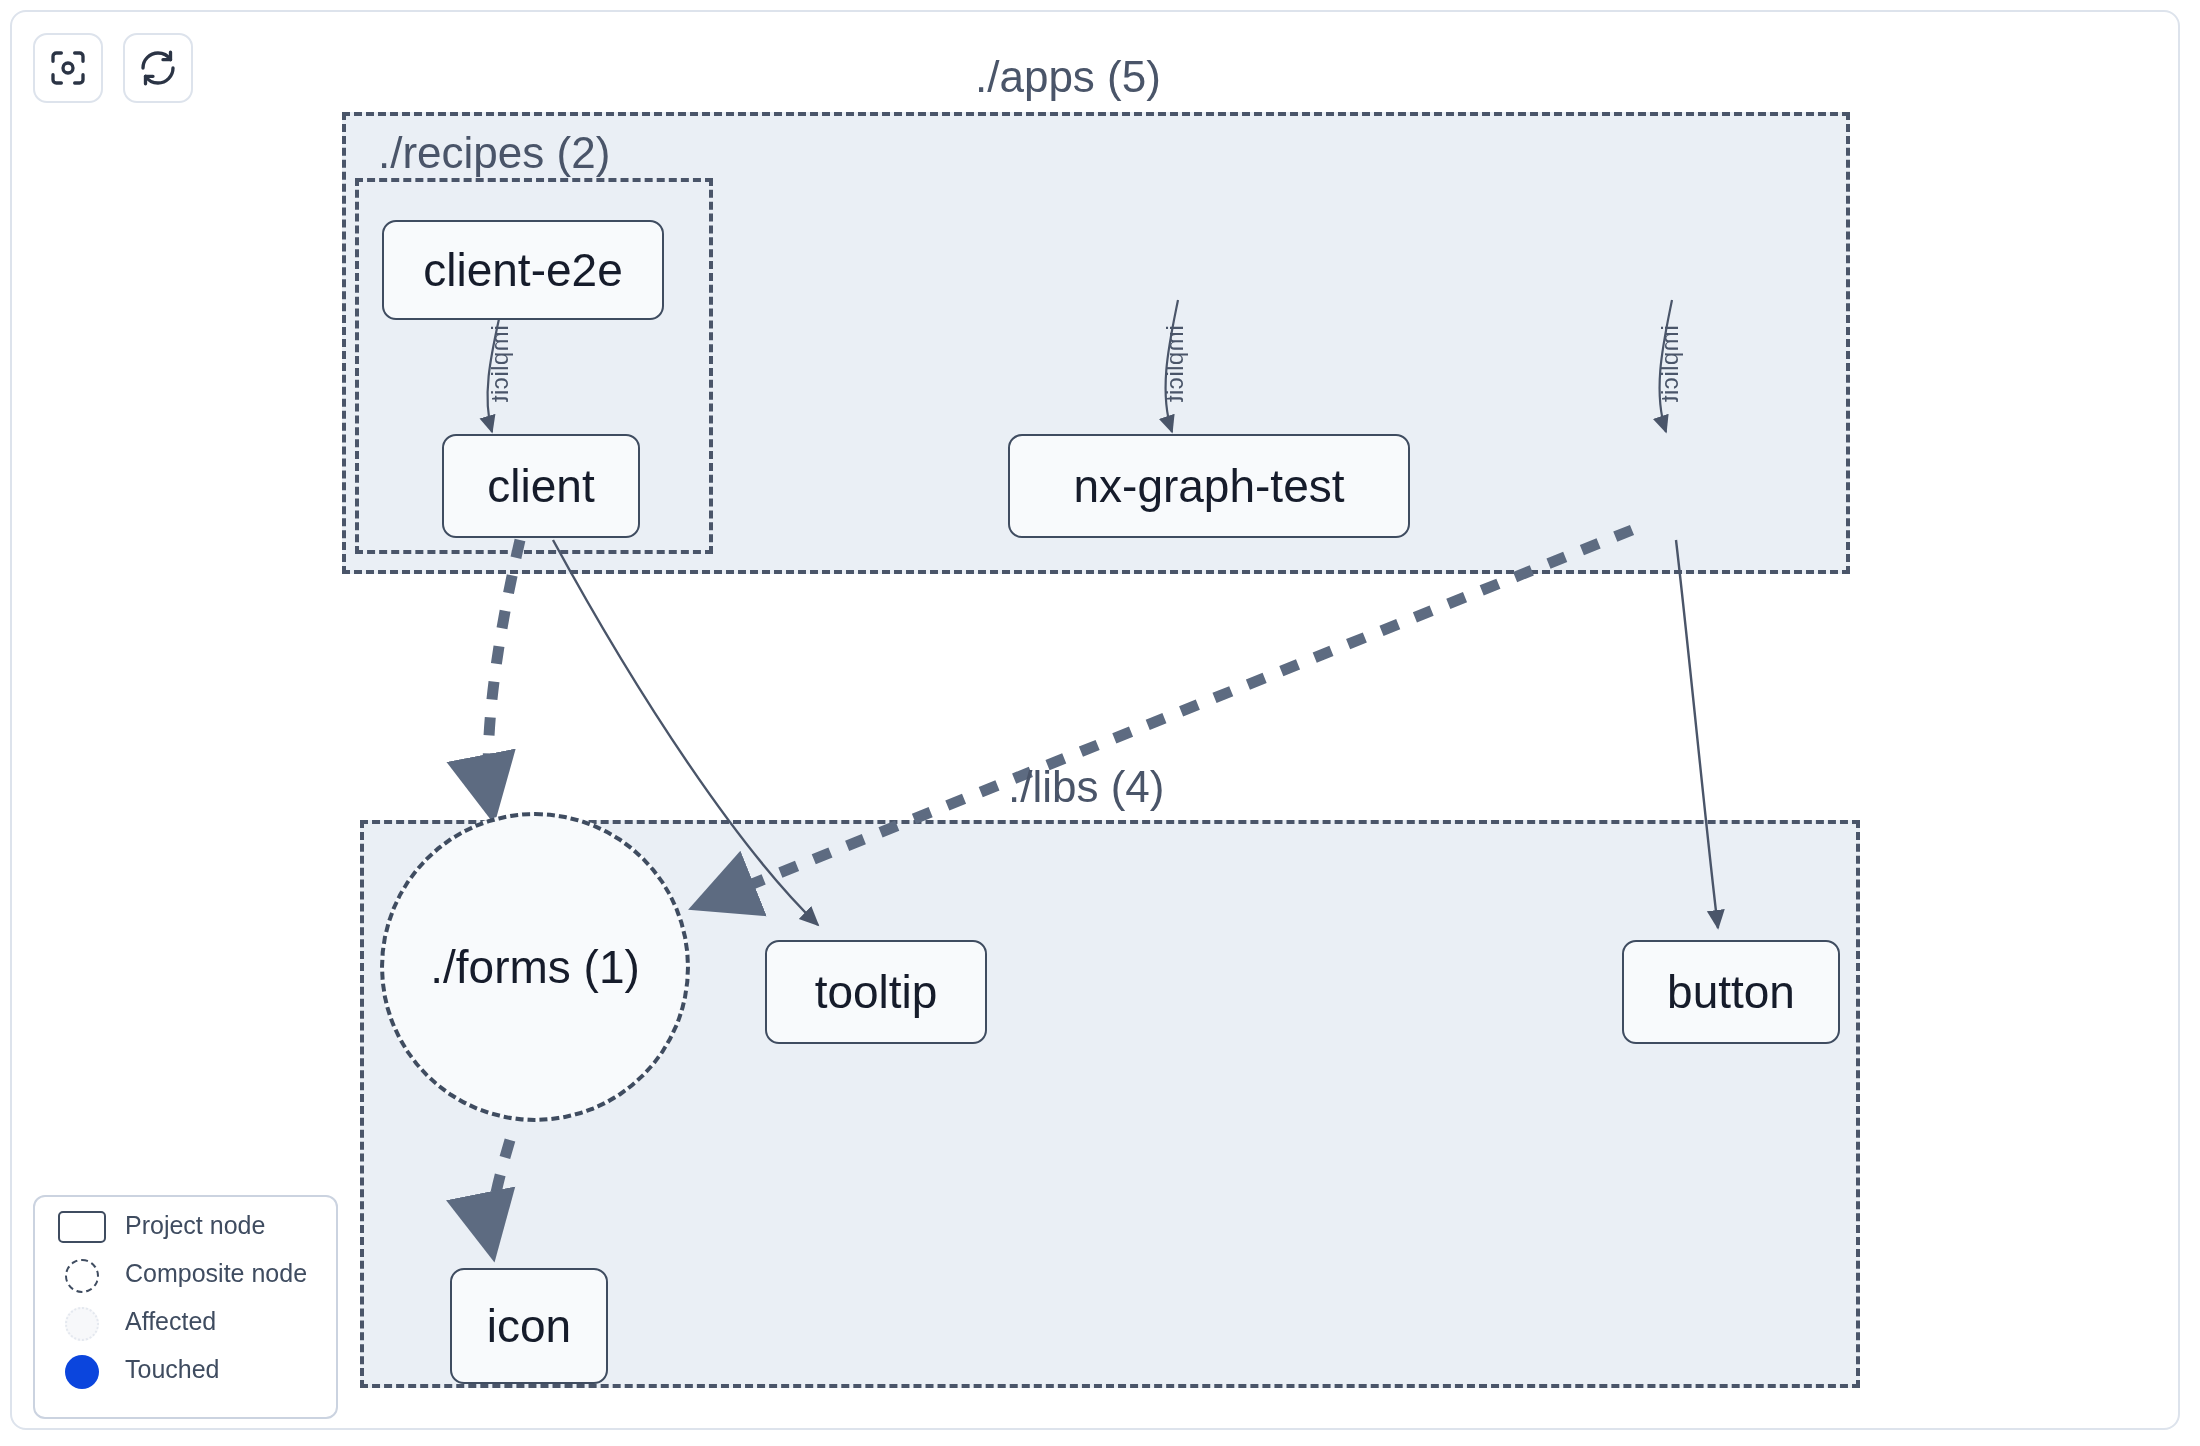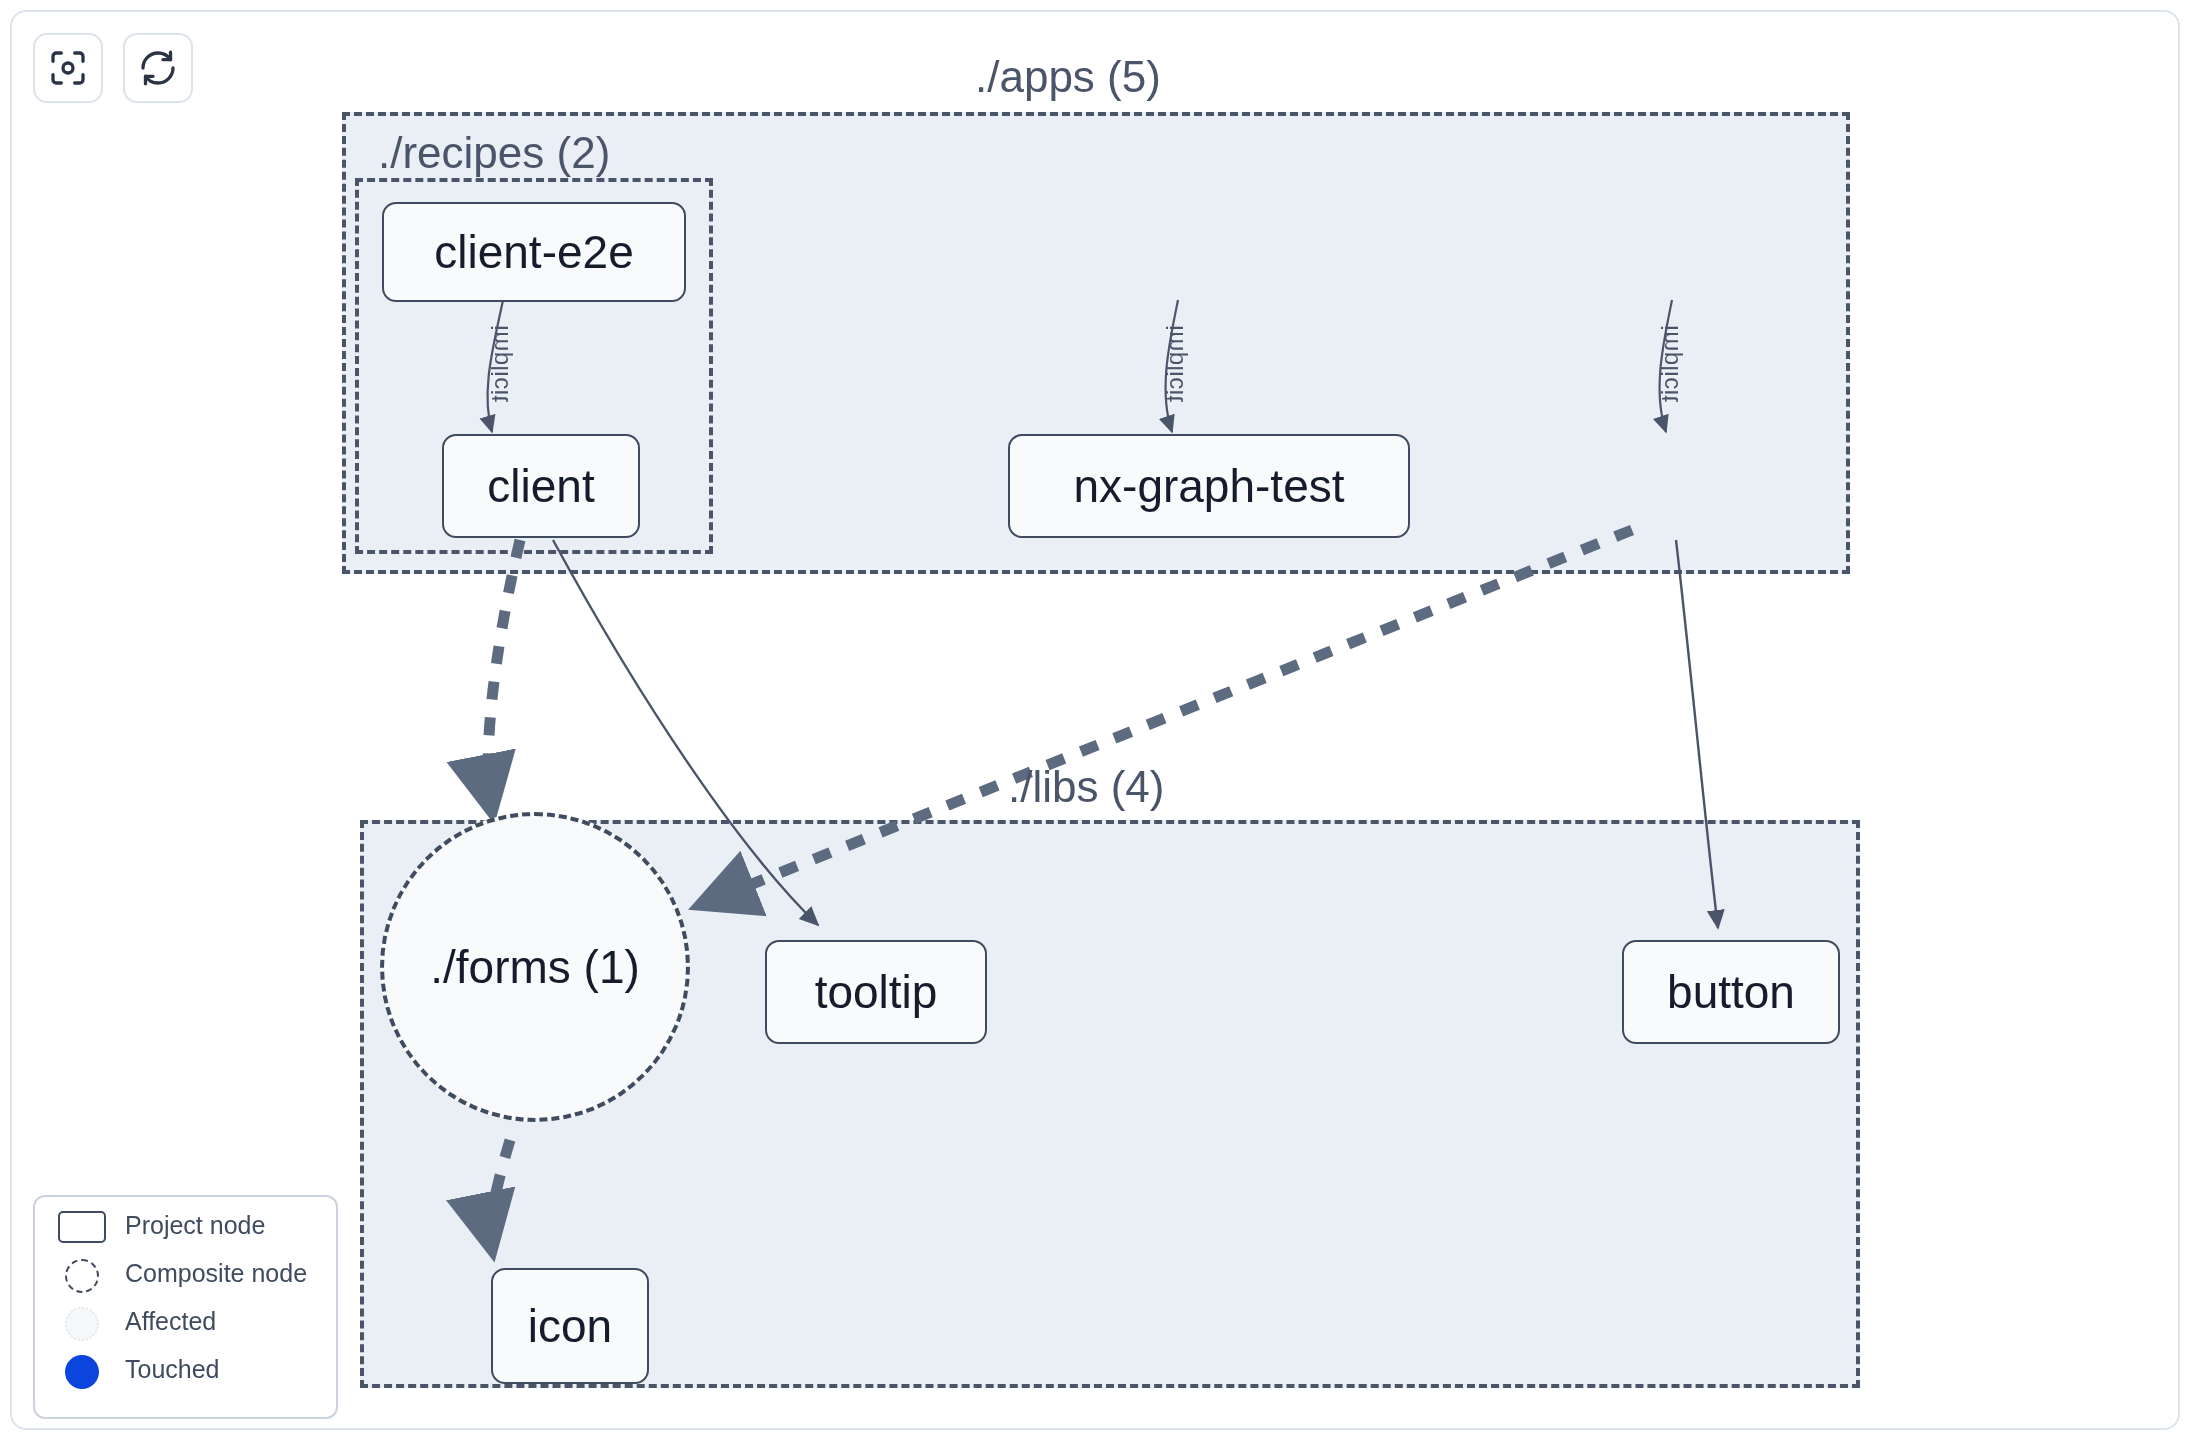--- a/index.html
+++ b/index.html
@@ -245,21 +245,21 @@
 
     <path d="M 1676 540 C 1690 660, 1706 830, 1718 928" fill="none" stroke="#4a5569" stroke-width="2.4" marker-end="url(#arrow-thin)"></path>
 
     <path d="M 510 1140 C 492 1200, 488 1230, 492 1250" fill="none" stroke="#5d6b81" stroke-width="11" stroke-dasharray="18 18" stroke-linecap="butt" marker-end="url(#arrow-thick)"></path>
   </svg>
 
   <div class="edge-label" style="left:455px; top:350px; width:90px; text-align:center;">implicit</div>
   <div class="edge-label" style="left:1130px; top:350px; width:90px; text-align:center;">implicit</div>
   <div class="edge-label" style="left:1625px; top:350px; width:90px; text-align:center;">implicit</div>
 
-  <div class="node" style="left:382px; top:202px; width:304px; height:100px;">
+  <div class="node" style="left:382px; top:220px; width:282px; height:100px;">
     <span class="node-label">client-e2e</span>
   </div>
 
 
 
   <div class="node" style="left:442px; top:434px; width:198px; height:104px;">
     <span class="node-label">client</span>
   </div>
 
   <div class="node" style="left:1008px; top:434px; width:402px; height:104px;">
@@ -272,21 +272,21 @@
   </div>
 
   <div class="node" style="left:765px; top:940px; width:222px; height:104px;">
     <span class="node-label">tooltip</span>
   </div>
 
   <div class="node" style="left:1622px; top:940px; width:218px; height:104px;">
     <span class="node-label">button</span>
   </div>
 
-  <div class="node" style="left:450px; top:1268px; width:158px; height:116px;margin-left:41px;">
+  <div class="node" style="left:450px; top:1268px; width:158px; height:116px;">
     <span class="node-label">icon</span>
   </div>
 
   <div id="legend">
     <div class="legend-row">
       <span class="legend-swatch">
         <span class="sw-rect"></span>
       </span>
       <span class="legend-text">Project node</span>
     </div>

